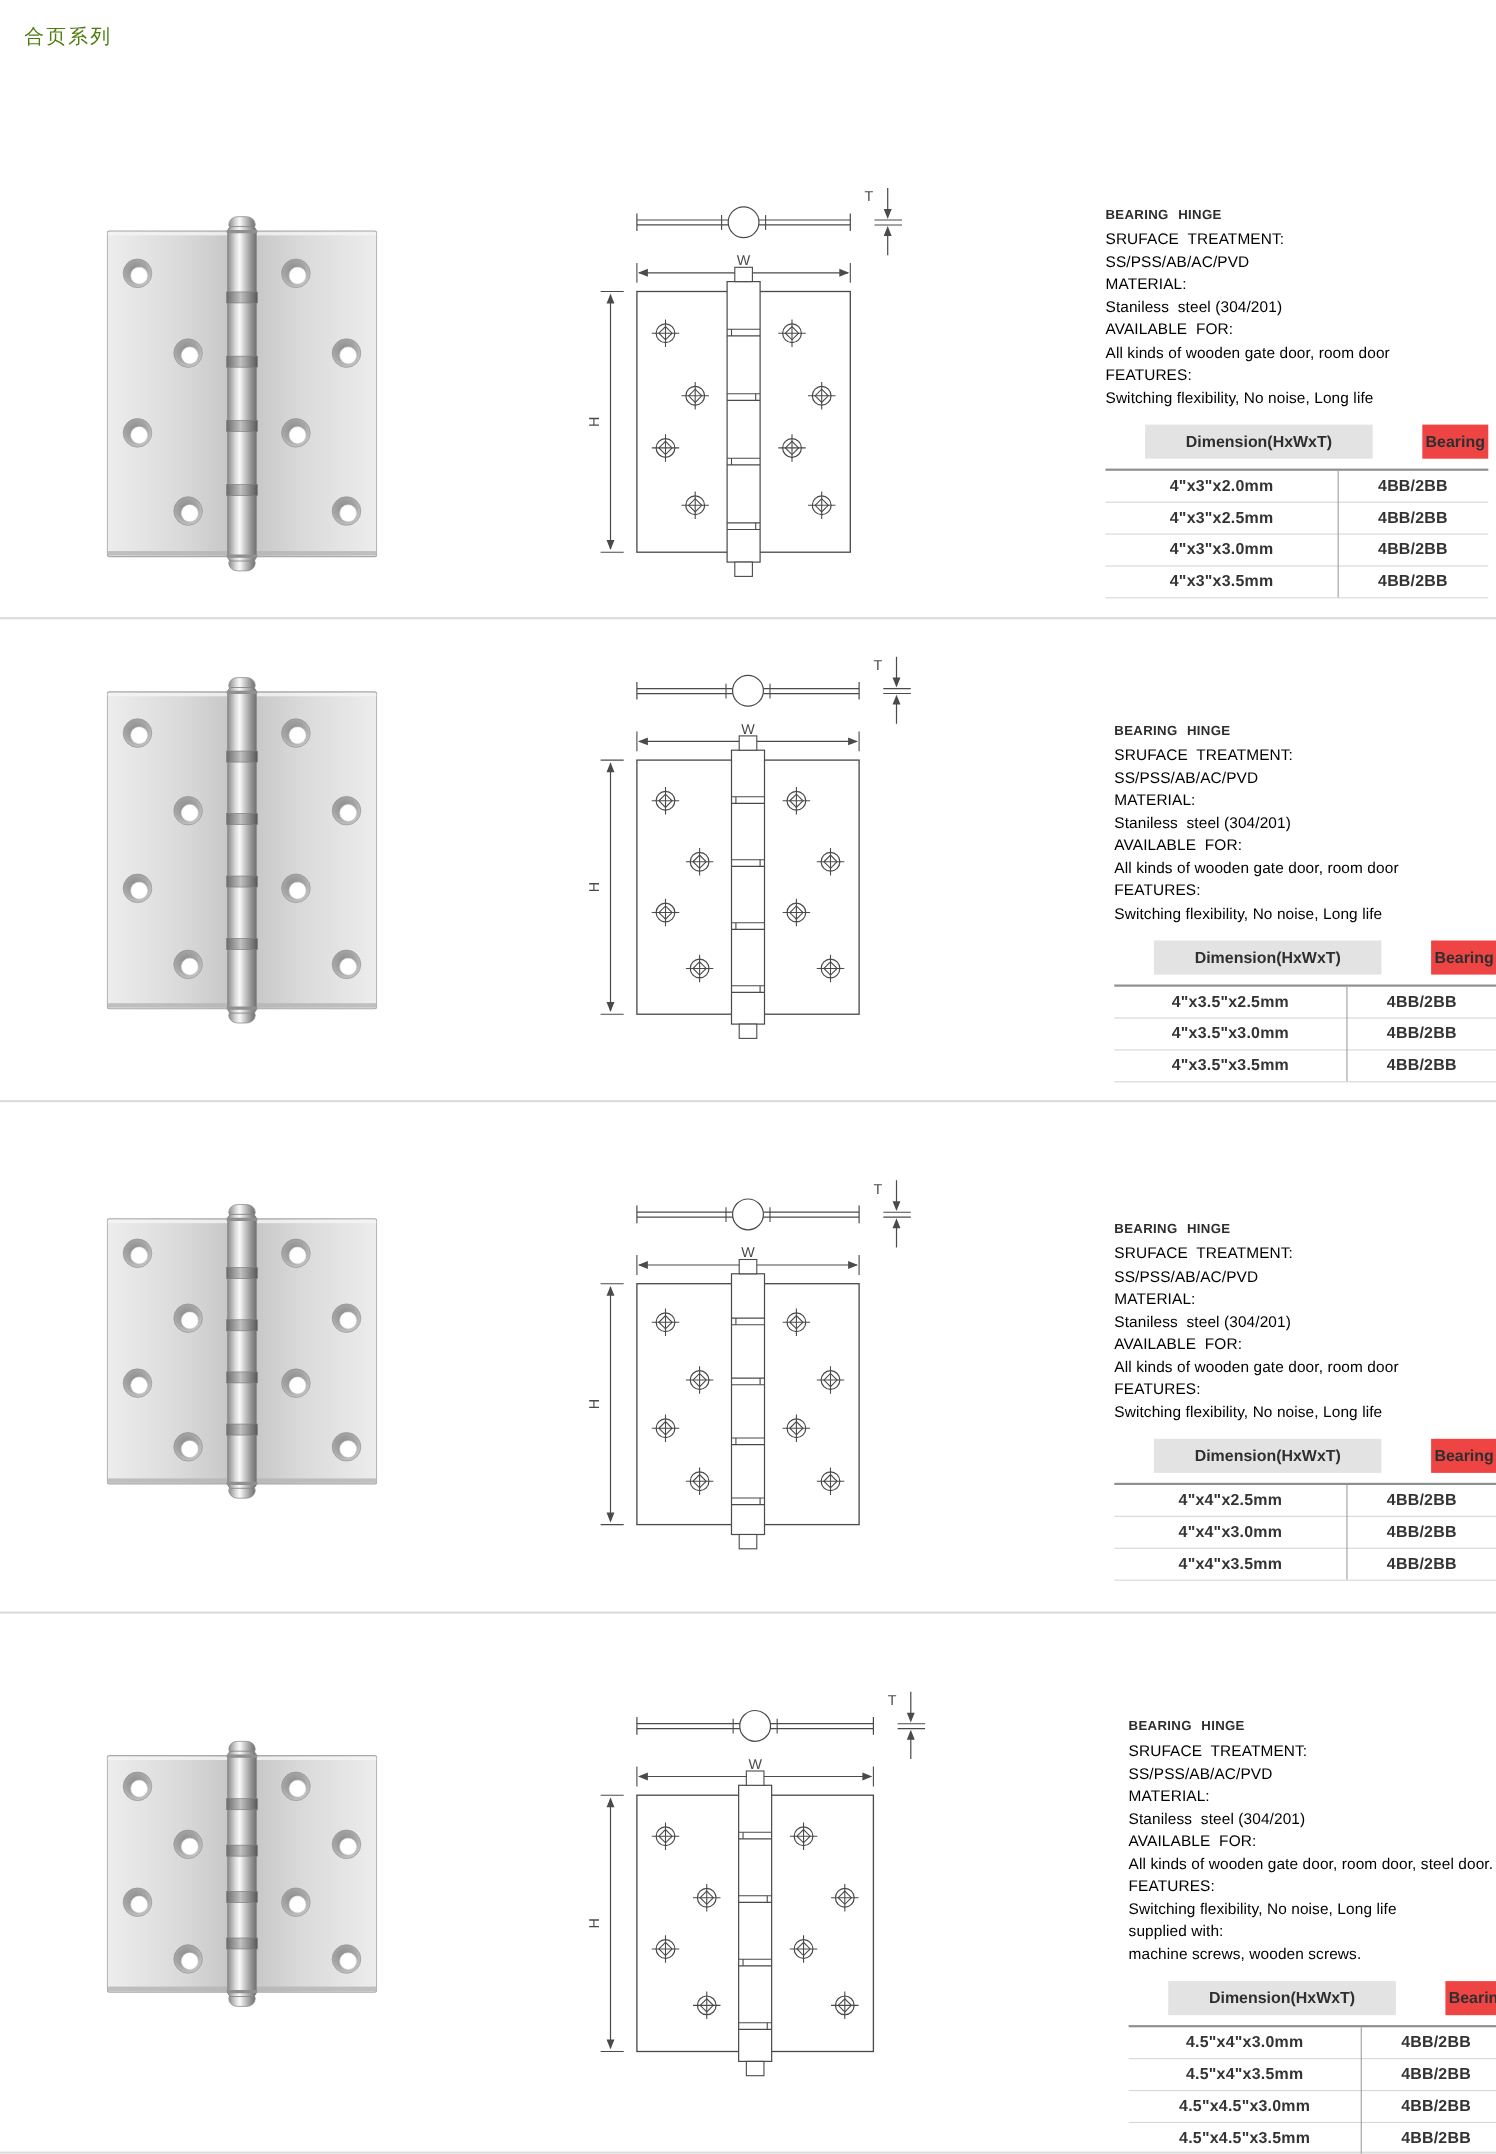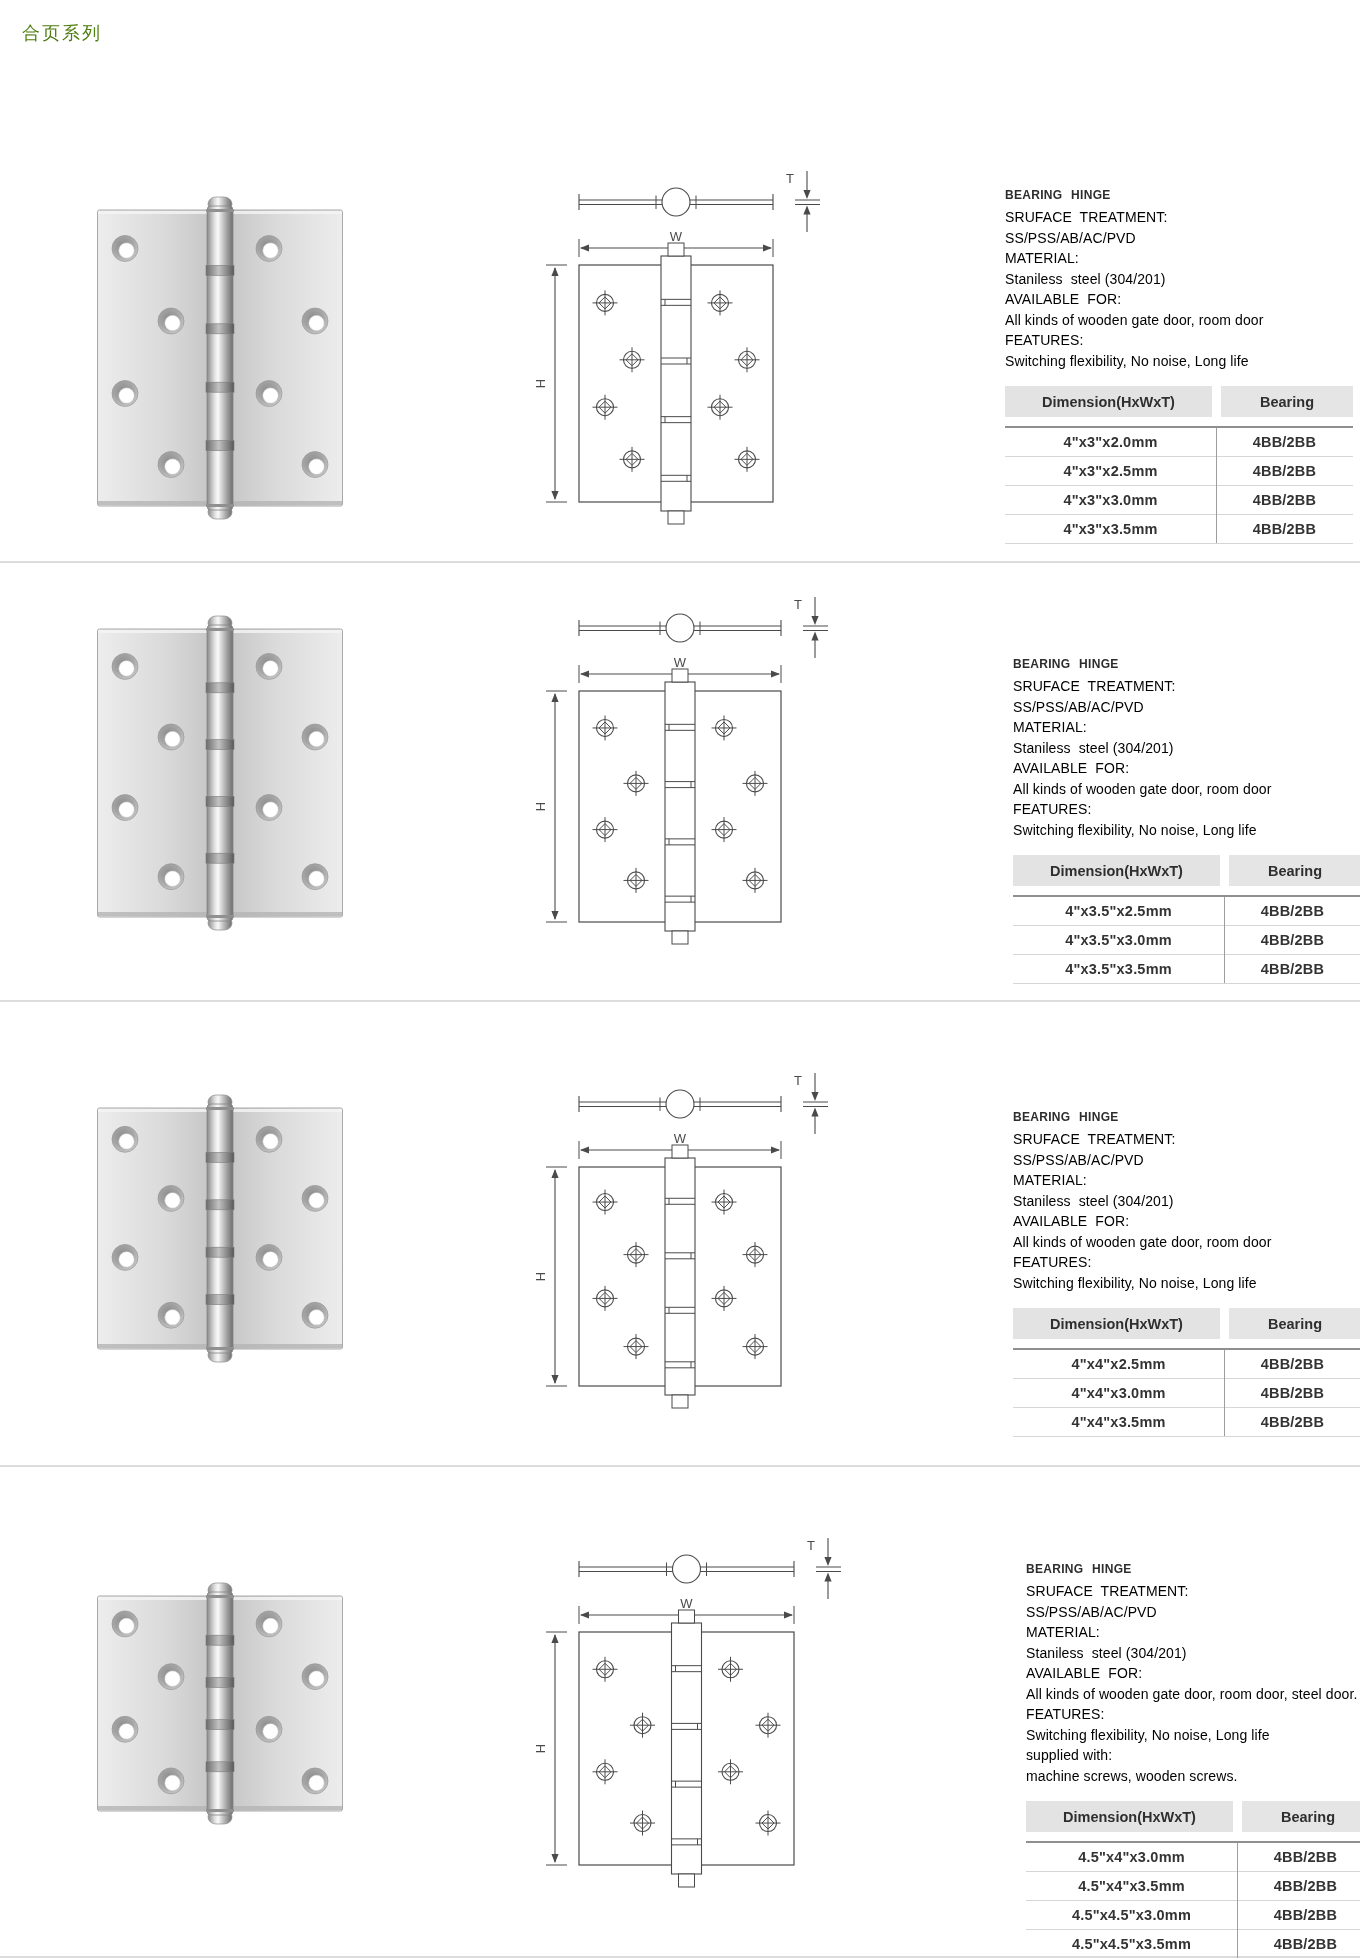--- a/index.html
+++ b/index.html
@@ -50,25 +50,25 @@
   .spec {
     font-size:14px; line-height:20.5px; color:#000000;
     white-space:pre-wrap; letter-spacing:.1px;
   }
 
   
   .spec-table { width:348px; margin-top:15px; }
   .thead { display:flex; }
   .th {
     height:31px; display:flex; align-items:center; justify-content:center;
-    font-size:14.5px; font-weight:700; color:#2f2f2f;
+    font-size:14.5px; font-weight:700; color:#2f2f2f;margin-left:36px;
   }
   .th-dim  { width:207px; background:#e3e3e3; }
   .th-gap  { width:9px; background:#ffffff; }
-  .th-bear { flex:1; background:#e5e5e5; }
+  .th-bear { flex:1; background:#ef4444; }
   .tbody { margin-top:9px; border-top:2px solid #8f8f8f; position:relative; }
   .tbody::after {
     content:''; position:absolute; left:211px; top:0; bottom:1px;
     width:1px; background:#9e9e9e;
   }
   .tr { display:flex; height:29px; align-items:center; border-bottom:1px solid #d6d6d6; }
   .td { font-size:14.5px; font-weight:700; color:#333333; text-align:center; letter-spacing:.2px; }
   .td-dim  { width:211px; }
   .td-bear { flex:1; }
 </style>

